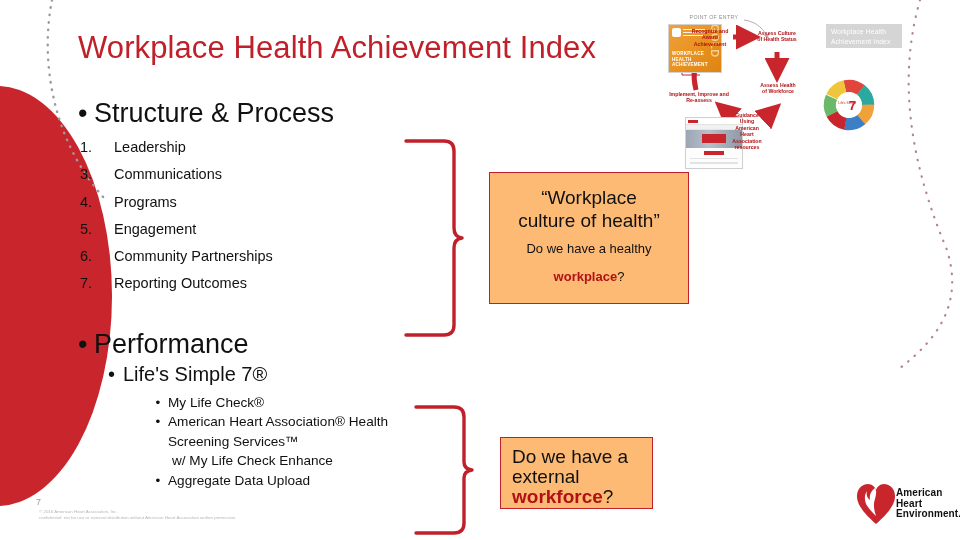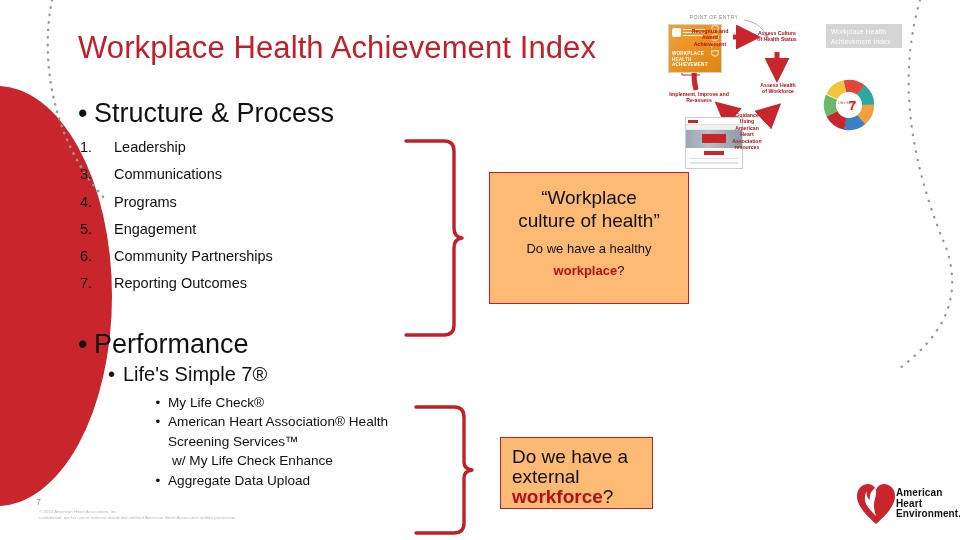--- a/index.html
+++ b/index.html
@@ -205,21 +205,21 @@
     <path d="M2 3 L40 3 Q50 3 50 13 L50 90 Q50 99 58 100 Q50 101 50 110 L50 187 Q50 197 40 197 L2 197" fill="none" stroke="#C0202A" stroke-width="3.4" stroke-linecap="round" stroke-linejoin="round"></path>
   </svg>
   <svg class="brace brace-bot" width="60" height="132" viewBox="0 0 60 132">
     <path d="M2 3 L40 3 Q50 3 50 13 L50 58 Q50 65 58 66 Q50 67 50 74 L50 119 Q50 129 40 129 L2 129" fill="none" stroke="#C0202A" stroke-width="3.4" stroke-linecap="round" stroke-linejoin="round"></path>
   </svg>
 
   <div class="callout box-workplace">
     <div class="big">“Workplace</div>
     <div class="big">culture of health”</div>
     <div class="sub"><span>Do we have a healthy </span></div>
-    <div class="sub" style="margin-top:3px"><span class="bold-red">workplace</span><span>?</span></div>
+    <div class="sub" style="margin-top:9px"><span class="bold-red">workplace</span><span>?</span></div>
   </div>
 
   <div class="callout box-workforce">
     <div class="line">Do we have a</div>
     <div class="line">external</div>
     <div class="line"><span class="bold-red">workforce</span><span>?</span></div>
   </div>
 
   <div class="diagram">
 

